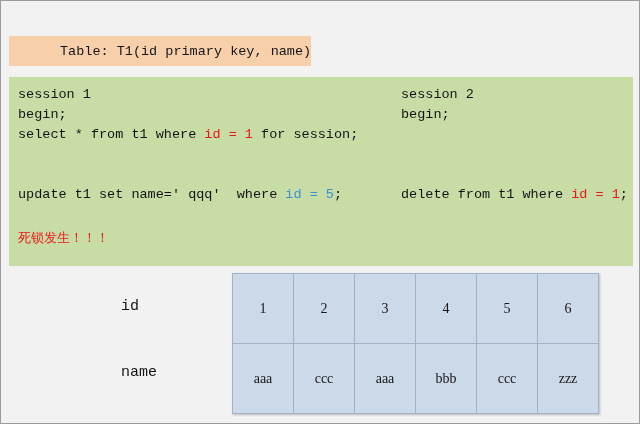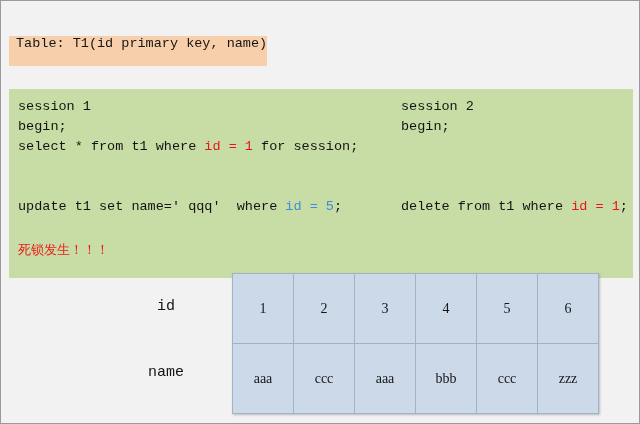--- a/index.html
+++ b/index.html
@@ -43,34 +43,36 @@
 
   
   .schema-box {
     position: absolute;
     left: 8px;
     top: 35px;
     width: 258px;
     height: 30px;
     background: #f8cfab;
     display: flex;
+    align-items: center;
+    padding-left: 44px;
   }
   .schema-text {
     font-family: "Liberation Mono", monospace;
     font-size: 13.5px;
     color: #161616;
     padding-left: 7px;
     white-space: nowrap;
   }
 
   
   .sessions-panel {
     position: absolute;
     left: 8px;
-    top: 88px;
+    top: 76px;
     width: 624px;
     height: 189px;
     background: #c8dca5;
     box-sizing: border-box;
   }
   .session-col {
     position: absolute;
     top: 8px;
   }
   .session-col.left  { left: 9px;   width: 380px; }
@@ -97,21 +99,21 @@
     color: #ef1a1c;
     white-space: nowrap;
   }
 
   
   .row-label {
     position: absolute;
     font-family: "Liberation Mono", monospace;
     font-size: 15px;
     color: #141414;
-    text-align: center;
+    text-align: left;
   }
   .row-label.id   { left: 120px; top: 297px;  width: 90px; }
   .row-label.name { left: 120px; top: 363px; width: 90px; }
 
   .data-table {
     position: absolute;
     left: 231px;
     top: 272px;
     border-collapse: collapse;
     background: #ccd9e8;

